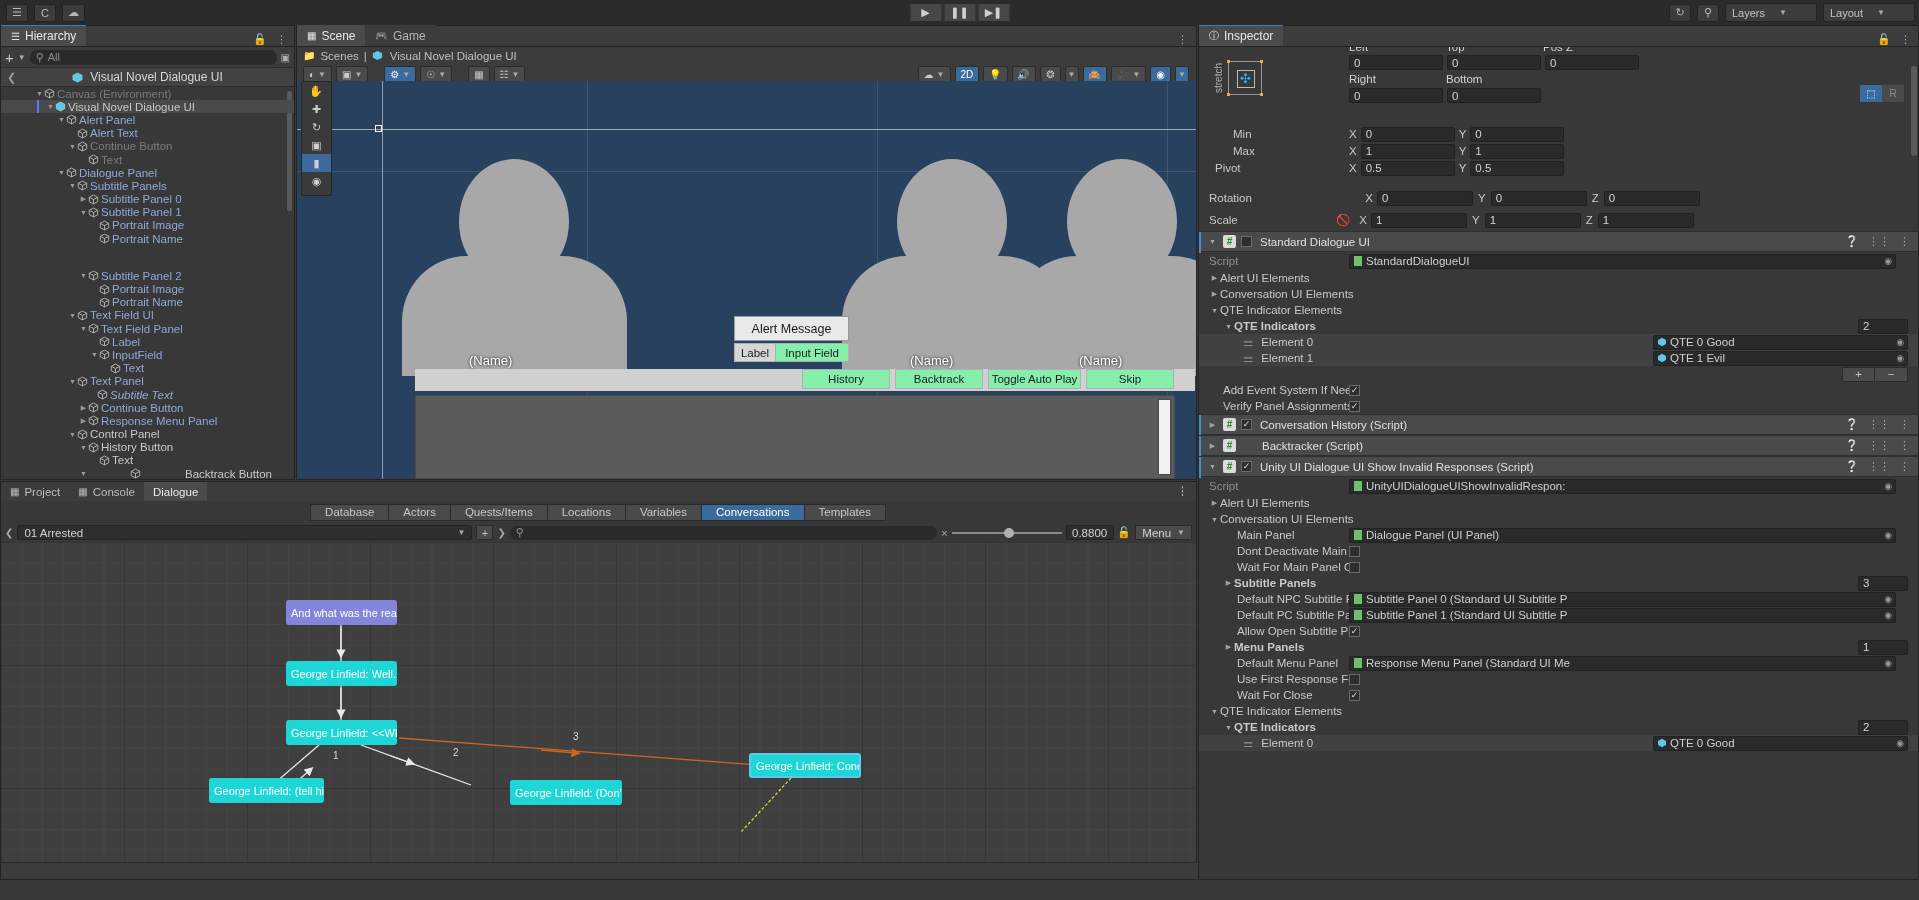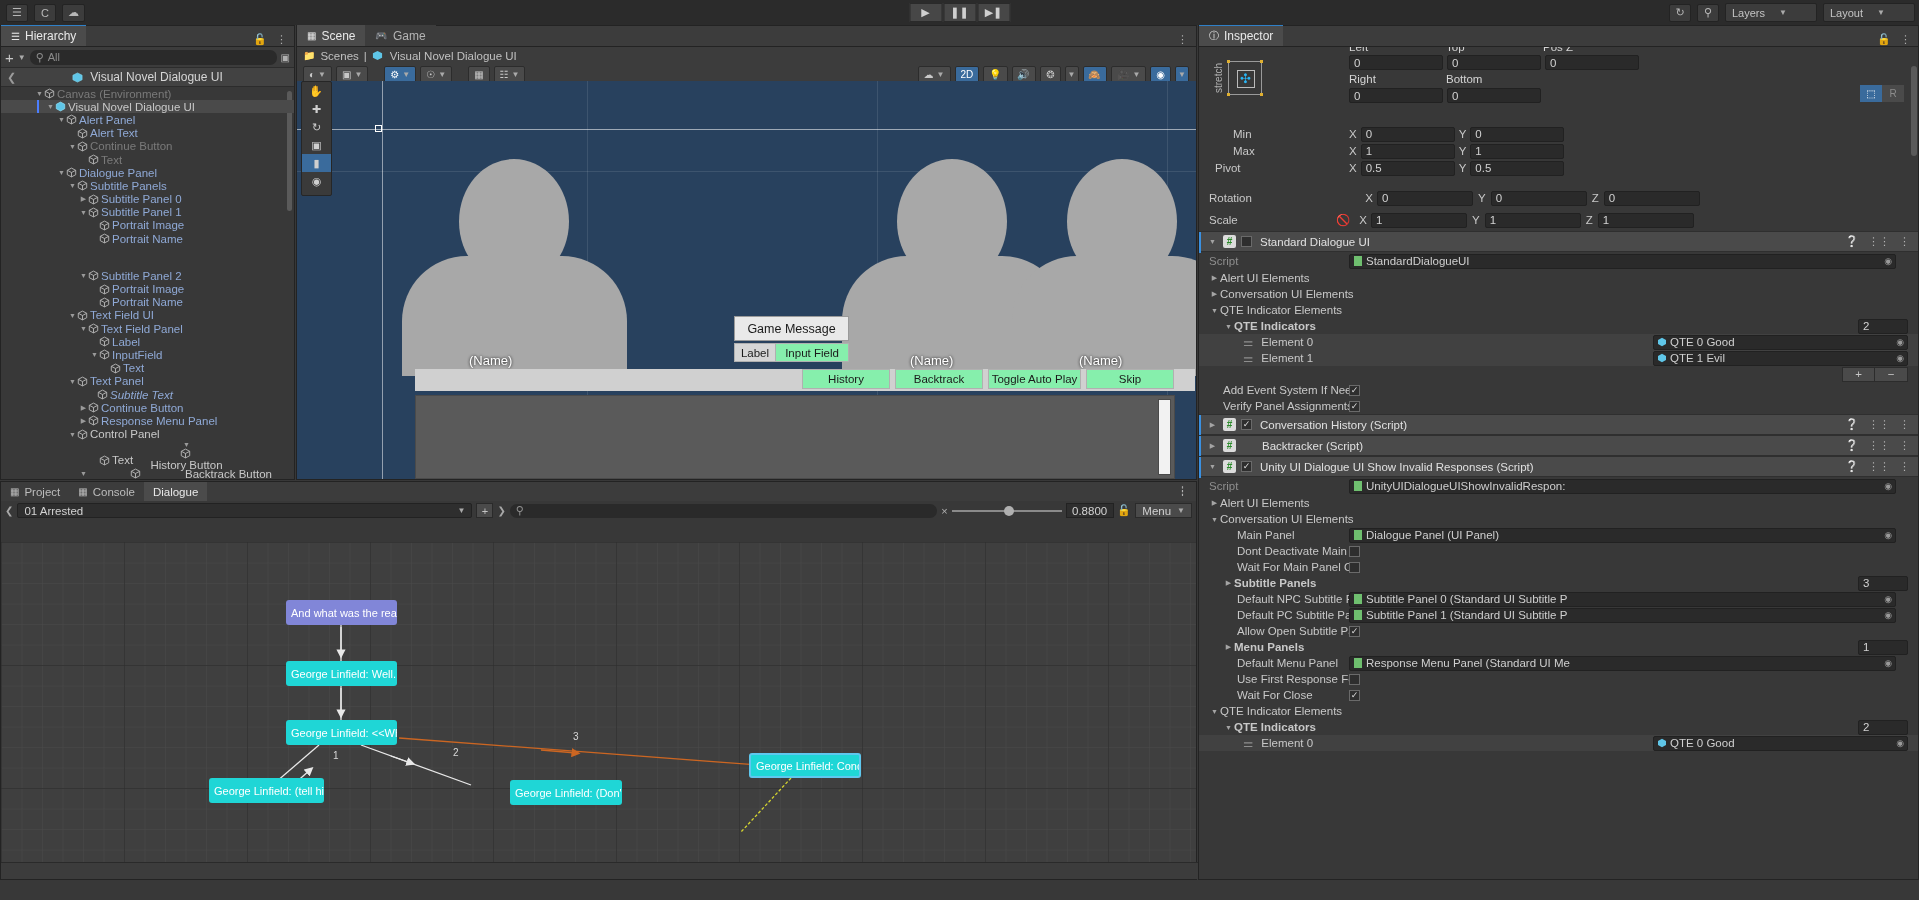--- a/index.html
+++ b/index.html
@@ -402,21 +402,21 @@
           <span>Response Menu Panel</span>
         </div>
         <div class="hrow white" style="padding-left: 67px; position: relative;">
           <span class="tw">▼</span>
           <svg class="cube" viewBox="0 0 12 12">
             <path d="M6 1.2 L10.6 3.6 L10.6 8.4 L6 10.8 L1.4 8.4 L1.4 3.6 Z" fill="none" stroke="#b8b8b8" stroke-width="1"></path>
             <path d="M1.4 3.6 L6 6 L10.6 3.6 M6 6 L6 10.8" fill="none" stroke="#b8b8b8" stroke-width="1"></path>
           </svg>
           <span>Control Panel</span>
         </div>
-        <div class="hrow white" style="padding-left: 78px; position: relative; flex-direction: column;">
+        <div class="hrow white" style="padding-left: 78px; position: relative;">
           <span class="tw">▼</span>
           <svg class="cube" viewBox="0 0 12 12">
             <path d="M6 1.2 L10.6 3.6 L10.6 8.4 L6 10.8 L1.4 8.4 L1.4 3.6 Z" fill="none" stroke="#b8b8b8" stroke-width="1"></path>
             <path d="M1.4 3.6 L6 6 L10.6 3.6 M6 6 L6 10.8" fill="none" stroke="#b8b8b8" stroke-width="1"></path>
           </svg>
           <span>History Button</span>
         </div>
         <div class="hrow white" style="padding-left: 89px; position: relative;">
           <span class="tw"></span>
           <svg class="cube" viewBox="0 0 12 12">
@@ -554,21 +554,21 @@
       <div class="pname" style="left:172px; top:272px;">(Name)</div>
 
       <div class="phead" style="left:600px; top:78px; width:110px; height:125px;"></div>
       <div class="person" style="left:545px; top:175px; width:225px; height:120px; border-radius:65px 65px 0 0;"></div>
       <div class="pname" style="left:613px; top:272px;">(Name)</div>
 
       <div class="phead" style="left:770px; top:78px; width:110px; height:125px;"></div>
       <div class="person" style="left:715px; top:175px; width:225px; height:120px; border-radius:65px 65px 0 0;"></div>
       <div class="pname" style="left:782px; top:272px;">(Name)</div>
 
-      <div class="alertbox" style="left:437px; top:235px; width:115px; height:25px;">Game Message</div>
+      <div class="alertbox" style="left:437px; top:235px; width:115px; height:25px;">Alert Message</div>
       <div class="uibtn" style="left:437px; top:262px; width:42px; height:19px; background:#d6d6d6;">Label</div>
       <div class="uibtn" style="left:478px; top:262px; width:74px; height:19px;">Input Field</div>
 
       <div class="whiteband" style="left:118px; top:288px; width:780px; height:22px; background:#d0d0d0;"></div>
       <div class="uibtn" style="left:505px; top:288px; width:88px; height:20px">History</div>
       <div class="uibtn" style="left:598px; top:288px; width:88px; height:20px">Backtrack</div>
       <div class="uibtn" style="left:691px; top:288px; width:93px; height:20px">Toggle Auto Play</div>
       <div class="uibtn" style="left:789px; top:288px; width:88px; height:20px">Skip</div>
 
       <div class="respbox" style="left:118px; top:314px; width:760px; height:84px;"></div>
@@ -916,20 +916,29 @@
           <span>Project</span>
         </div>
         <div class="btab">
           <span style="font-size:10px">▦</span>
           <span>Console</span>
         </div>
         <div class="btab active">
           <span>Dialogue</span>
         </div>
         <div style="margin-left: auto; padding-right: 8px; color: rgb(176, 176, 176); font-size: 11px; align-self: center;">⋮</div>
+      </div>
+    <div class="dlg-tabrow" id="dlg-tabrow">
+        <div class="dtab">Database</div>
+        <div class="dtab">Actors</div>
+        <div class="dtab">Quests/Items</div>
+        <div class="dtab">Locations</div>
+        <div class="dtab">Variables</div>
+        <div class="dtab active">Conversations</div>
+        <div class="dtab">Templates</div>
       </div>
     <div class="dlg-toolbar">
       <span style="font-size:10px;color:#a8a8a8">❮</span>
       <div class="convsel" style="width:455px">
         <span>01 Arrested</span>
         <span class="cara">▼</span>
       </div>
       <div style="width:17px;height:15px;background:#4a4a4a;border:1px solid #2a2a2a;display:flex;align-items:center;justify-content:center;font-size:11px">+</div>
       <span style="font-size:10px;color:#a8a8a8">❯</span>
       <div class="srchfld">

